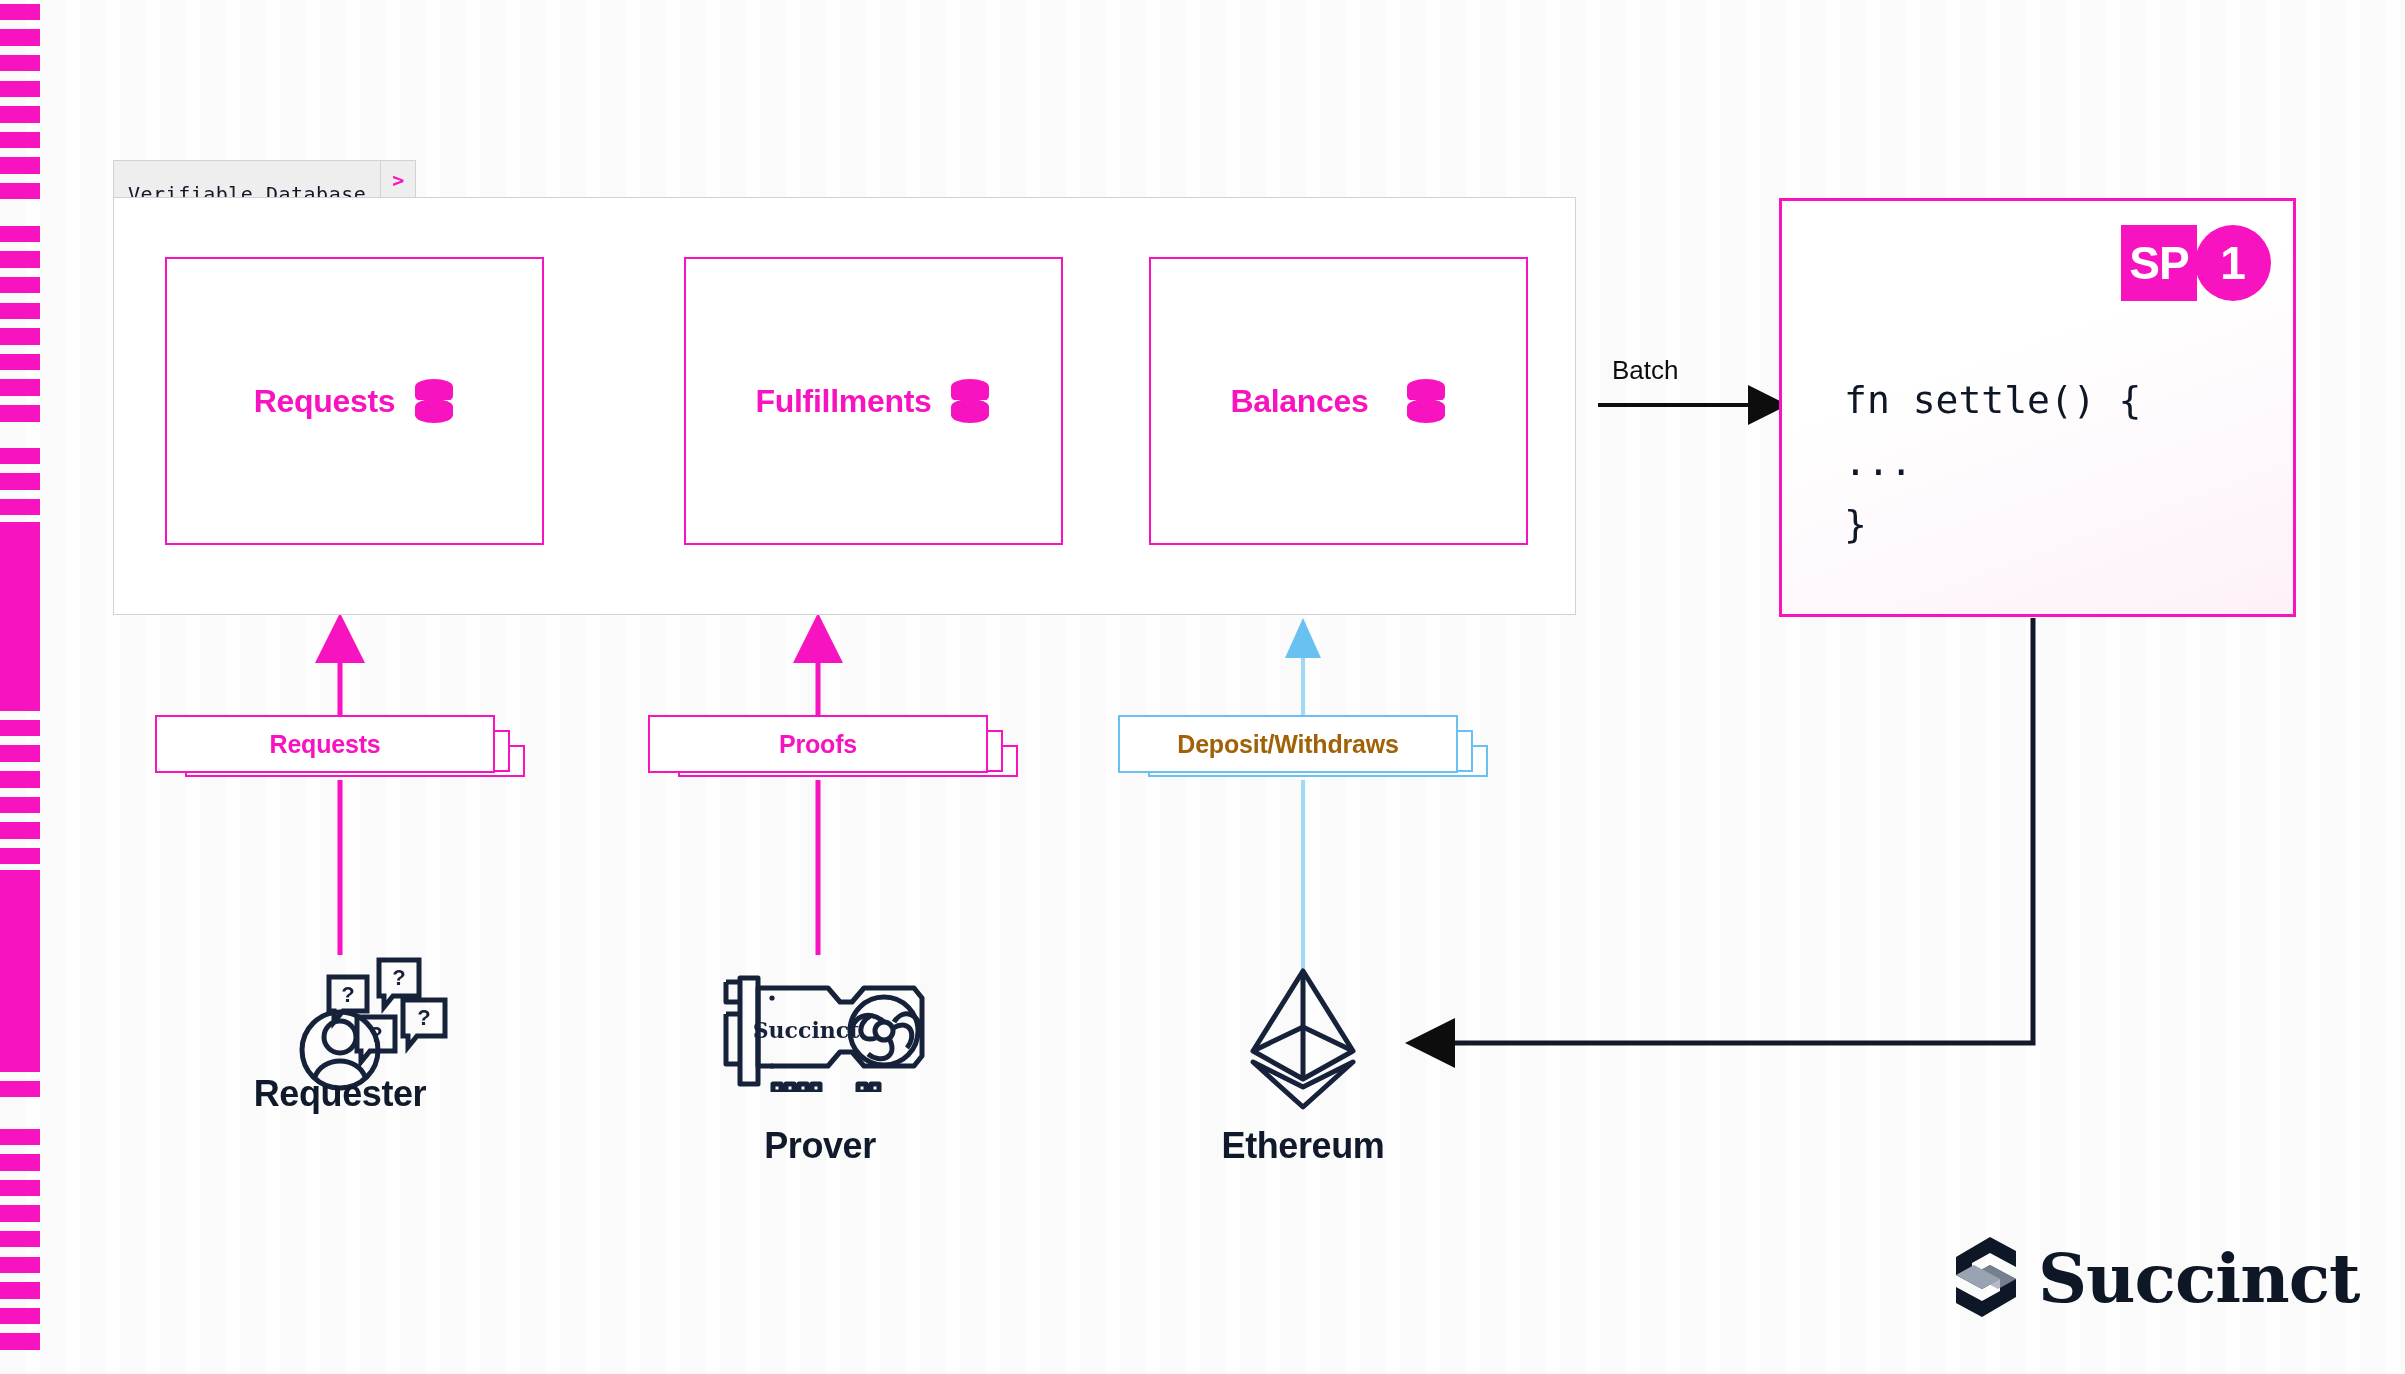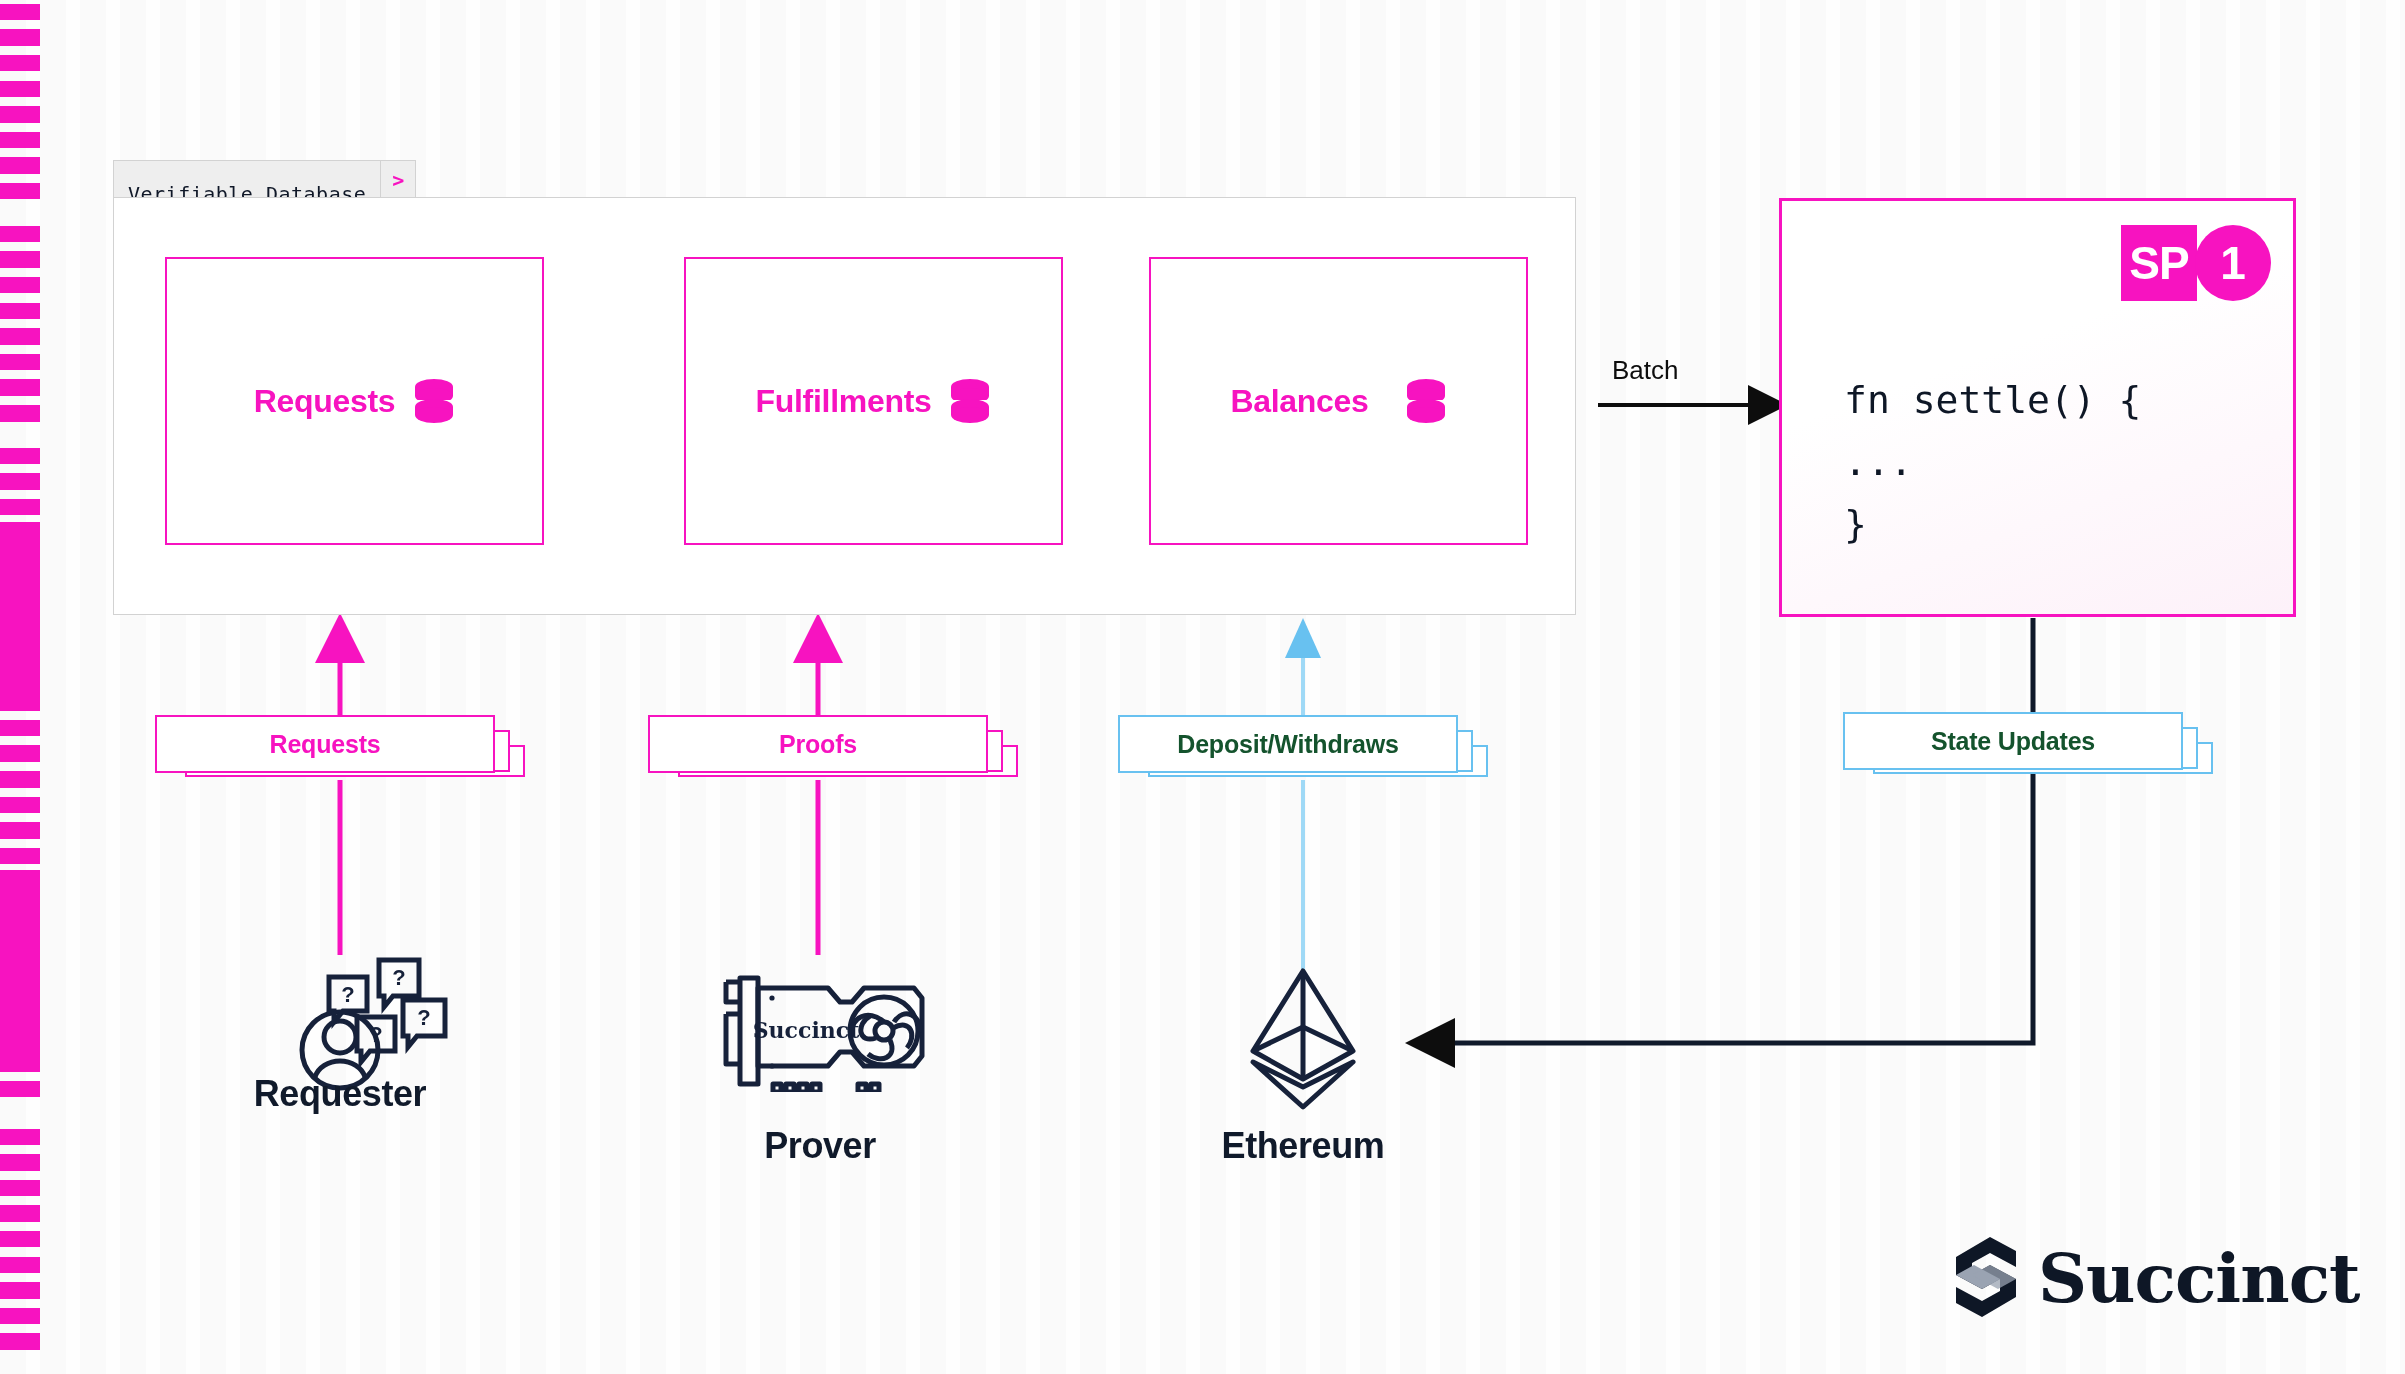--- a/index.html
+++ b/index.html
@@ -86,21 +86,21 @@
   .stack{position:absolute;width:370px;height:62px;}
   .stack .layer{position:absolute;box-sizing:border-box;background:#fff;}
   .stack .l3{left:30px;top:30px;width:340px;height:32px;border:2.5px solid;}
   .stack .l2{left:15px;top:15px;width:340px;height:42px;border:2.5px solid;}
   .stack .l1{left:0px;top:0px;width:340px;height:58px;border:2.5px solid;
     display:flex;align-items:center;justify-content:center;}
   .stack .card-label{font-size:25px;font-weight:bold;letter-spacing:-.2px;}
   .stack.pink .layer{border-color:#F713C0;}
   .stack.pink .card-label{color:#F713C0;}
   .stack.cyan .layer{border-color:#68C1F0;}
-  .stack.cyan .card-label{color:#14532d;}
+  .stack.cyan .card-label{color:#a16207;}
 
   
   .actor-label{
     position:absolute;font-size:36px;font-weight:bold;color:#101a2b;
     text-align:center;letter-spacing:-.4px;
   }
   .actor-icon{position:absolute;}
 
   
   #batch-label{
@@ -268,27 +268,20 @@
   </div>
 
   <div class="stack cyan" style="left:1118px;top:715px;">
     <div class="layer l3"></div>
     <div class="layer l2"></div>
     <div class="layer l1">
       <span class="card-label">Deposit/Withdraws</span>
     </div>
   </div>
 
-  <div class="stack cyan" style="left:1843px;top:712px;">
-    <div class="layer l3"></div>
-    <div class="layer l2"></div>
-    <div class="layer l1">
-      <span class="card-label">State Updates</span>
-    </div>
-  </div>
 
 
   <svg class="actor-icon" style="left:295px;top:955px;" width="160" height="140" viewBox="0 0 160 140">
     <g fill="none" stroke="#16213a" stroke-width="5">
       <circle cx="45" cy="95" r="38"></circle>
       <circle cx="45" cy="82" r="16"></circle>
       <path d="M20,122 a26,22 0 0 1 50,0"></path>
       <path d="M34,22 h38 v34 h-24 l-9,11 v-11 h-5 z"></path>
       <path d="M84,5 h40 v36 h-26 l-9,11 v-11 h-5 z"></path>
       <path d="M108,45 h42 v36 h-28 l-9,11 v-11 h-5 z"></path>

